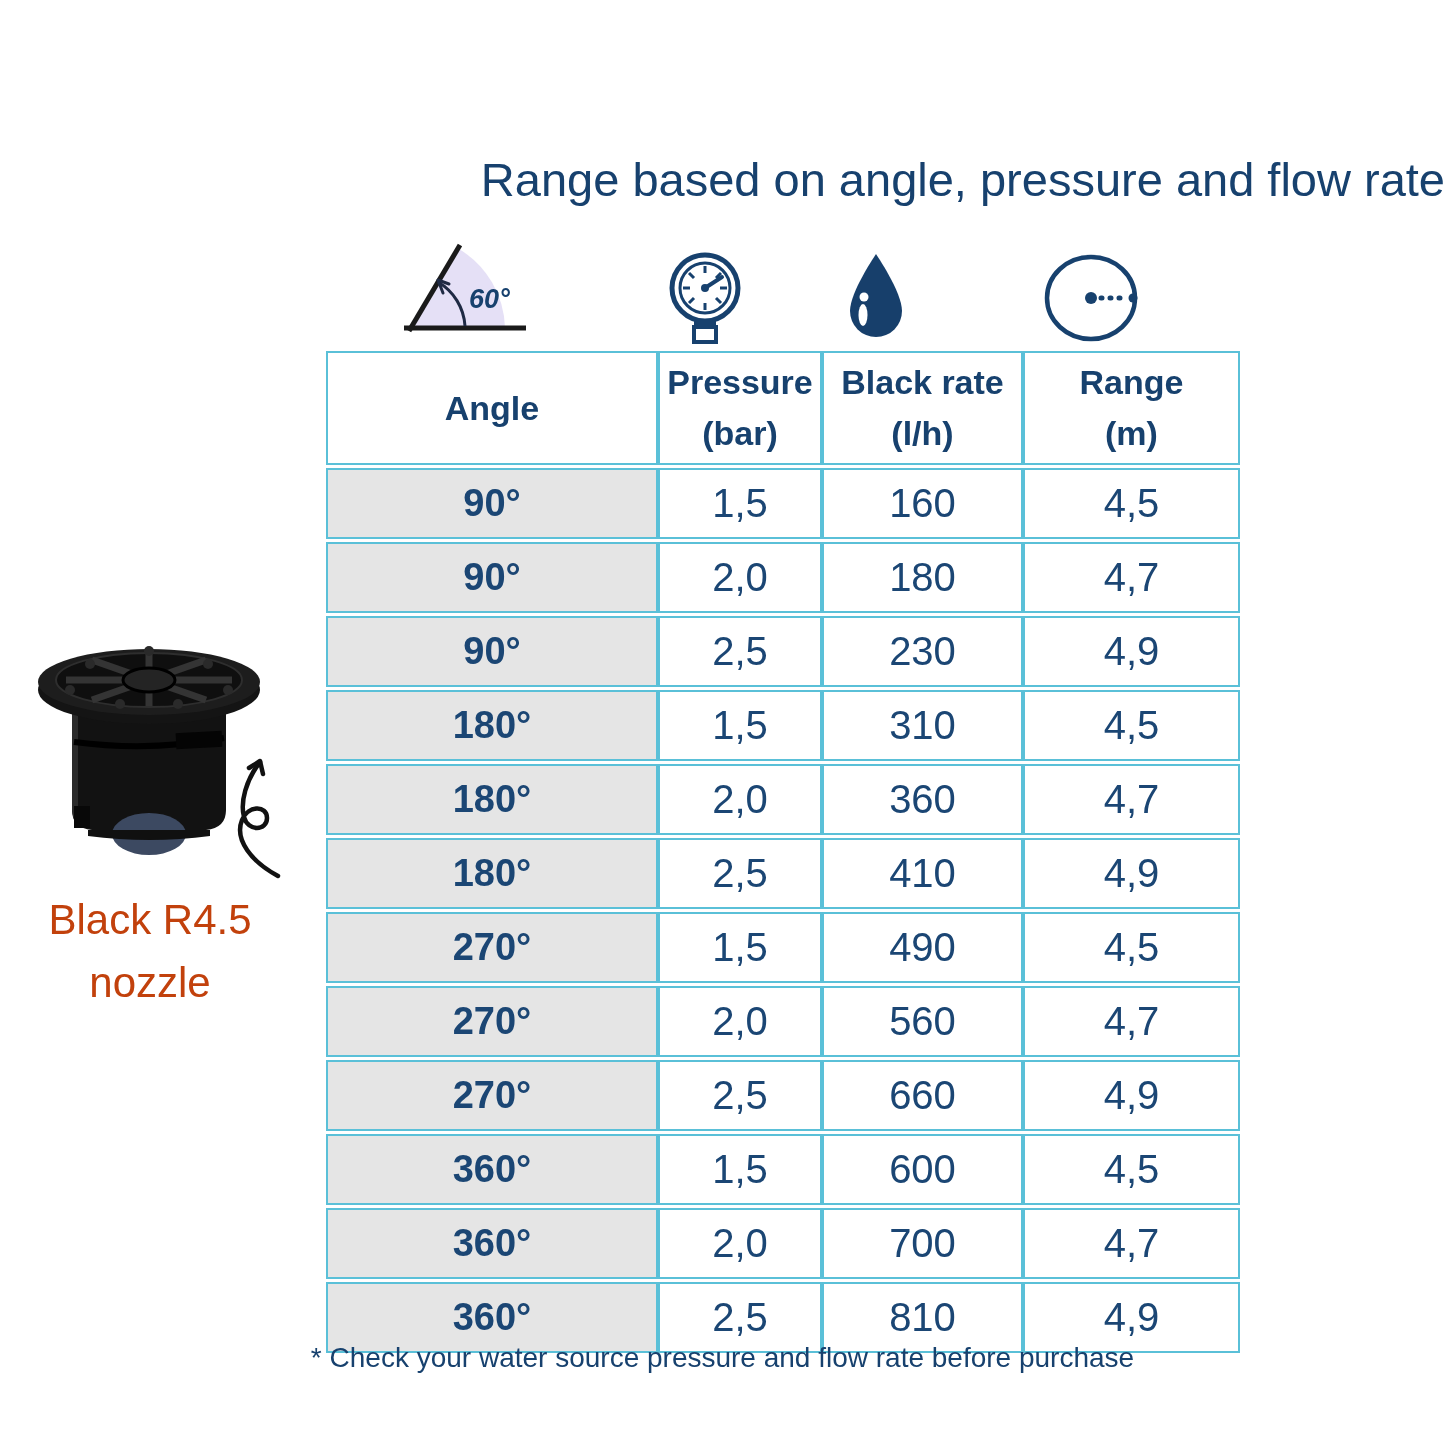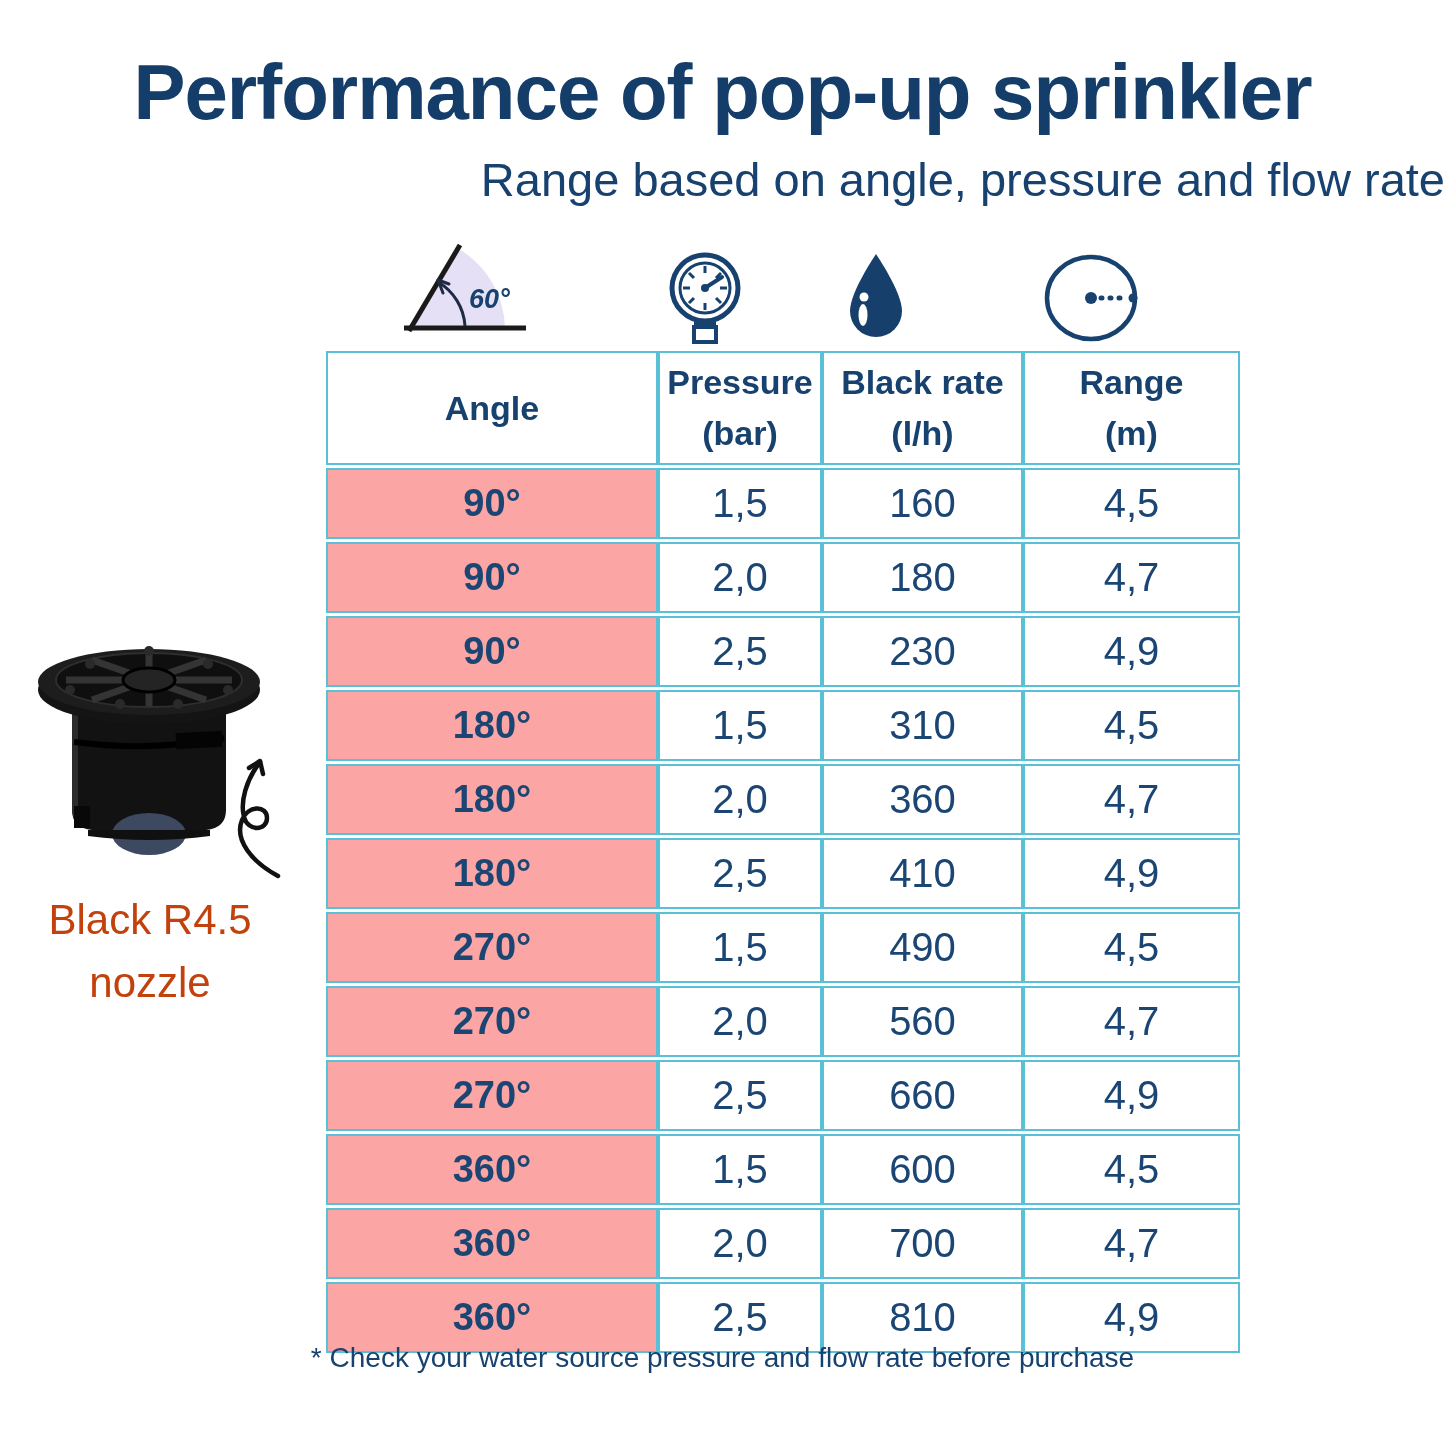--- a/index.html
+++ b/index.html
@@ -15,37 +15,36 @@
   .icon-angle{left:398px;top:240px;}
   .icon-gauge{left:666px;top:250px;}
   .icon-drop{left:846px;top:252px;}
   .icon-range{left:1042px;top:252px;}
 
   .table-wrap{position:absolute;left:289px;top:348px;width:914px;margin-left:37px;}
   table.perf{border-collapse:separate;border-spacing:0 3px;table-layout:fixed;width:914px;}
   table.perf th, table.perf td{border:2px solid #5ac0d8;text-align:center;vertical-align:middle;}
   table.perf th{height:108px;background:#ffffff;font-size:34px;font-weight:700;line-height:1.5;color:#17416e;}
   table.perf td{height:65px;background:#ffffff;font-size:40px;font-weight:400;color:#1b4674;}
-  table.perf td.angle-cell{background:#fca5a5;font-weight:700;font-size:38px;}
+  table.perf td.angle-cell{background:#e5e5e5;font-weight:700;font-size:38px;}
   .hdr-unit:empty{display:none;}
 
   .product-figure{position:absolute;left:30px;top:638px;width:240px;height:240px;}
   .curved-arrow{position:absolute;left:222px;top:752px;width:64px;height:128px;}
   .product-label{position:absolute;left:5px;top:888px;width:290px;text-align:center;
                  font-size:42px;font-weight:500;color:#c2410c;line-height:1.5;}
 
   .footer-note{position:absolute;left:0;top:1342px;width:100%;text-align:center;
                font-size:28px;font-weight:500;color:#17416e;}
 </style>
 </head>
 <body>
 
 <div class="page">
 
-  <div class="title">Performance of pop-up sprinkler</div>
   <div class="subtitle">Range based on angle, pressure and flow rate</div>
 
   <div class="icon-box icon-angle">
     <svg width="132" height="100" viewBox="0 0 132 100">
       <path d="M12,88 L61,9 A95,95 0 0 1 107,88 Z" fill="#e5e0f6"></path>
       <line x1="6" y1="88" x2="128" y2="88" stroke="#1a1a1a" stroke-width="5"></line>
       <line x1="11" y1="91" x2="62" y2="5" stroke="#1a1a1a" stroke-width="5"></line>
       <path d="M67,86 A55,55 0 0 0 40,42" fill="none" stroke="#1f2a44" stroke-width="3"></path>
       <path d="M40,40 L51,44 M40,40 L45,53" fill="none" stroke="#1f2a44" stroke-width="3" stroke-linecap="round"></path>
       <text x="71" y="68" font-size="27" font-weight="700" fill="#17416e">60°</text>

